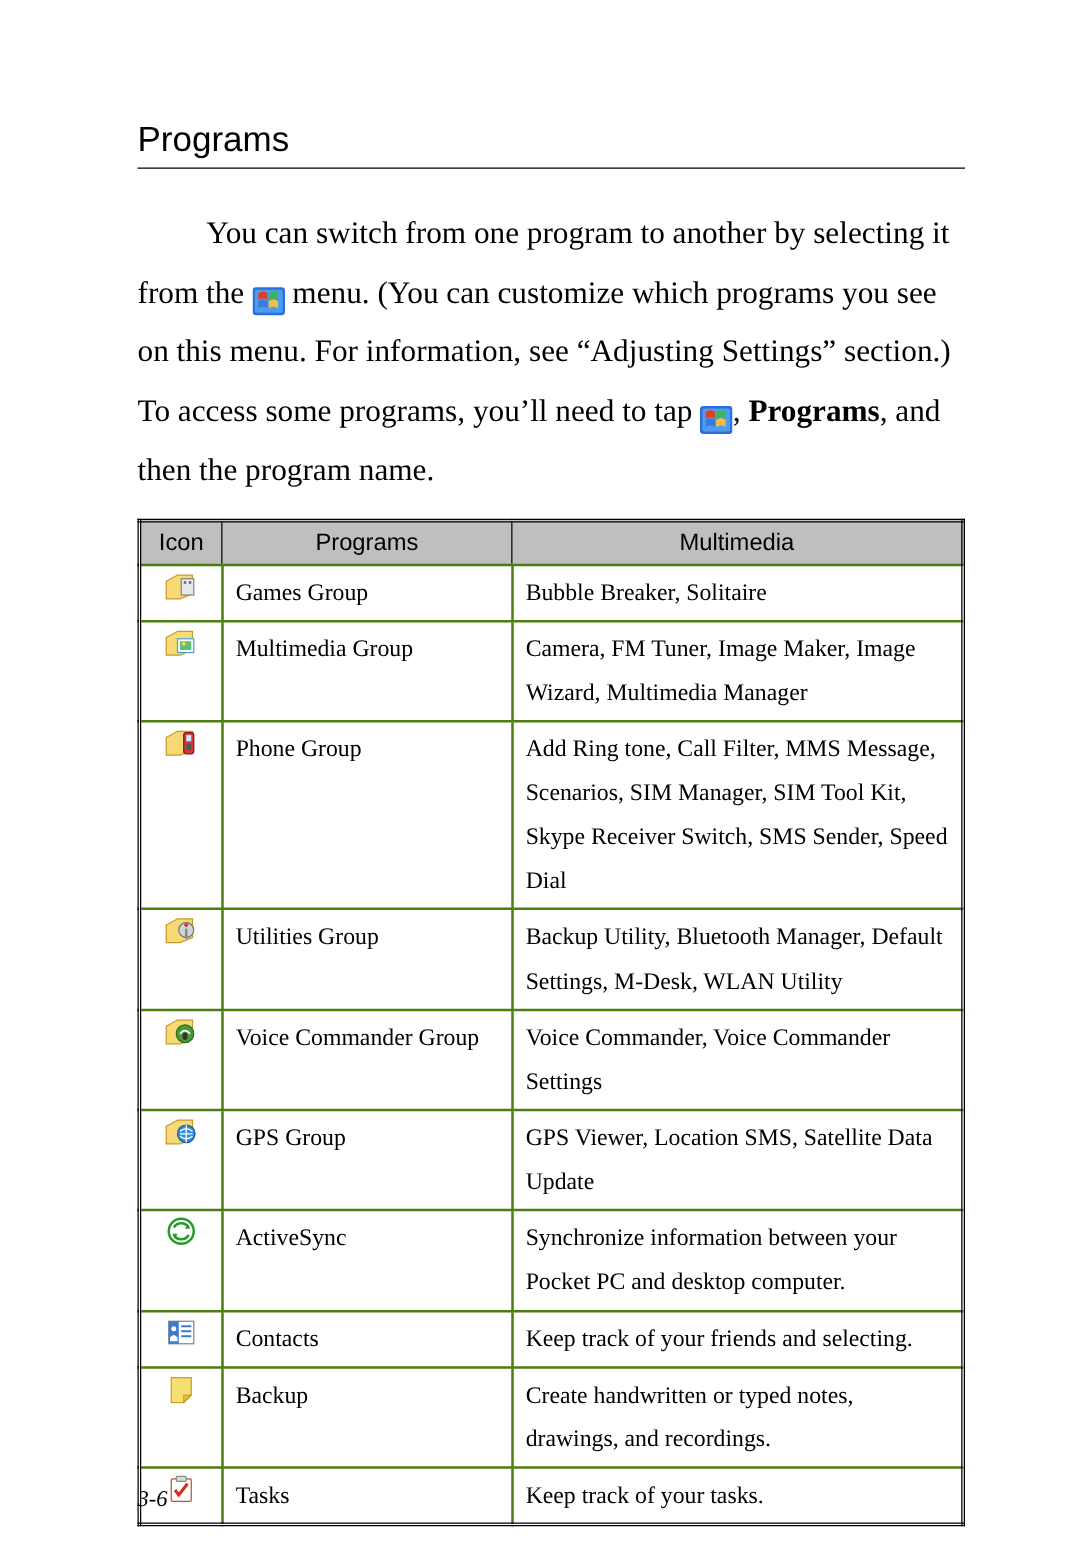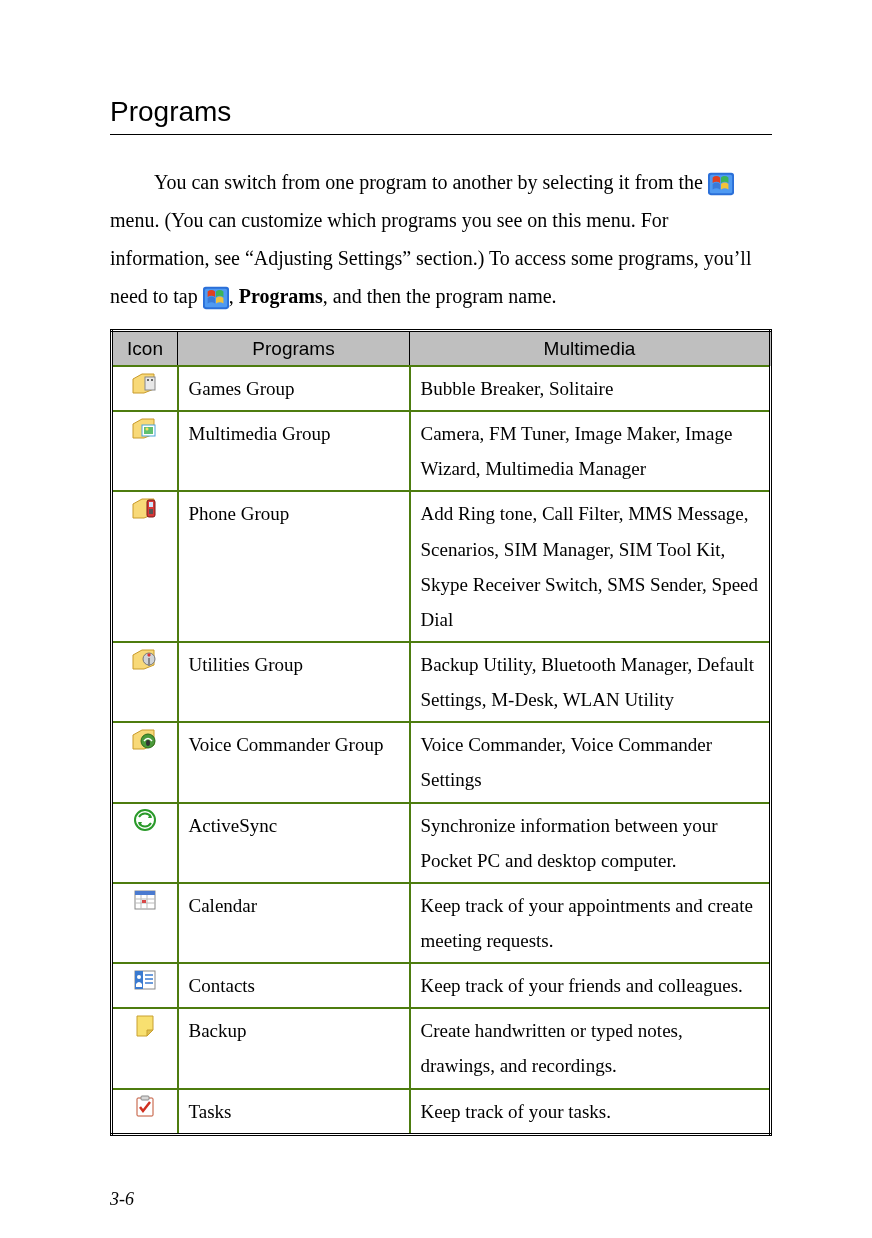--- a/index.html
+++ b/index.html
@@ -21,21 +21,21 @@
     font-size: 28px;
     font-weight: 400;
     margin: 0 0 6px 0;
   }
   .hr {
     border: 0;
     border-top: 1px solid #000;
     margin: 0 0 28px 0;
   }
   .body-text {
-    font-size: 20px;
+    font-size: 25px;
     line-height: 1.9;
     margin: 0 0 14px 0;
   }
   .body-text .indent { display: inline-block; width: 2.2em; }
   .inline-icon {
     display: inline-block;
     width: 28px; height: 24px;
     vertical-align: middle;
     position: relative;
     top: -2px;
@@ -166,54 +166,51 @@
     <path d="M1 8 L10 3 L22 3 L22 18 L12 22 L1 22 Z" fill="#f8d978" stroke="#c89a2a"></path>
     <circle cx="16" cy="14" r="7" fill="#4a9a3a" stroke="#2a6a1a"></circle>
     <path d="M12 14 Q16 9 20 14" stroke="#fff" stroke-width="1.4" fill="none"></path>
     <ellipse cx="16" cy="16" rx="2" ry="3" fill="#333"></ellipse>
   </svg></span></td>
           <td>Voice Commander Group</td>
           <td>Voice Commander, Voice Commander Settings</td>
         </tr>
         <tr>
           <td class="icon-cell"><span class="ic"><svg viewBox="0 0 26 24">
+    <path d="M1 8 L10 3 L22 3 L22 18 L12 22 L1 22 Z" fill="#f8d978" stroke="#c89a2a"></path>
+    <circle cx="17" cy="14" r="7" fill="#2f8fe0" stroke="#15609a"></circle>
+    <path d="M12 12 Q17 8 22 12 M12 16 Q17 20 22 16" stroke="#fff" stroke-width="1" fill="none"></path>
+    <path d="M17 7 L17 21 M12 14 L22 14" stroke="#fff" stroke-width="1"></path>
+  </svg></span></td>
+          <td>GPS Group</td>
+          <td>GPS Viewer, Location SMS, Satellite Data Update</td>
+        </tr>
+        <tr>
+          <td class="icon-cell"><span class="ic"><svg viewBox="0 0 26 24">
     <circle cx="13" cy="12" r="10" fill="none" stroke="#2a9a2a" stroke-width="2"></circle>
     <path d="M7 9 A7 7 0 0 1 19 9" fill="none" stroke="#2a9a2a" stroke-width="2"></path>
     <path d="M19 15 A7 7 0 0 1 7 15" fill="none" stroke="#2a9a2a" stroke-width="2"></path>
     <path d="M18 6 L20 10 L16 10 Z" fill="#2a9a2a"></path>
     <path d="M8 18 L6 14 L10 14 Z" fill="#2a9a2a"></path>
   </svg></span></td>
           <td>ActiveSync</td>
           <td>Synchronize information between your Pocket PC and desktop computer.</td>
-        </tr>
-        <tr>
-          <td class="icon-cell"><span class="ic"><svg viewBox="0 0 26 24">
-    <rect x="3" y="3" width="20" height="18" fill="#fff" stroke="#888"></rect>
-    <rect x="3" y="3" width="20" height="4" fill="#4a7ad0"></rect>
-    <line x1="3" y1="11" x2="23" y2="11" stroke="#bbb"></line>
-    <line x1="3" y1="15" x2="23" y2="15" stroke="#bbb"></line>
-    <line x1="9" y1="7" x2="9" y2="21" stroke="#bbb"></line>
-    <line x1="15" y1="7" x2="15" y2="21" stroke="#bbb"></line>
-    <rect x="10" y="12" width="4" height="3" fill="#d84848"></rect>
-  </svg></span></td>
-          <td>Calendar</td>
-          <td>Keep track of your appointments and create meeting requests.</td>
         </tr>
         <tr>
           <td class="icon-cell"><span class="ic"><svg viewBox="0 0 26 24">
     <rect x="3" y="3" width="20" height="18" fill="#fff" stroke="#888"></rect>
     <rect x="3" y="3" width="8" height="18" fill="#3a7ad0"></rect>
     <circle cx="7" cy="9" r="2" fill="#fff"></circle>
     <path d="M4 16 Q7 12 10 16 L10 19 L4 19 Z" fill="#fff"></path>
     <line x1="13" y1="7" x2="21" y2="7" stroke="#3a7ad0" stroke-width="1.5"></line>
     <line x1="13" y1="11" x2="21" y2="11" stroke="#3a7ad0" stroke-width="1.5"></line>
     <line x1="13" y1="15" x2="21" y2="15" stroke="#3a7ad0" stroke-width="1.5"></line>
   </svg></span></td>
           <td>Contacts</td>
-          <td>Keep track of your friends and colleagues.</td>
+          <td>Keep track of your friends and selecting.</td>
         </tr>
         <tr>
           <td class="icon-cell"><span class="ic"><svg viewBox="0 0 26 24">
     <path d="M5 3 L21 3 L21 17 L15 23 L5 23 Z" fill="#f8e070" stroke="#c8a030"></path>
     <path d="M15 23 L15 17 L21 17 Z" fill="#e0c050" stroke="#c8a030"></path>
   </svg></span></td>
           <td>Backup</td>
           <td>Create handwritten or typed notes, drawings, and recordings.</td>
         </tr>
         <tr>

